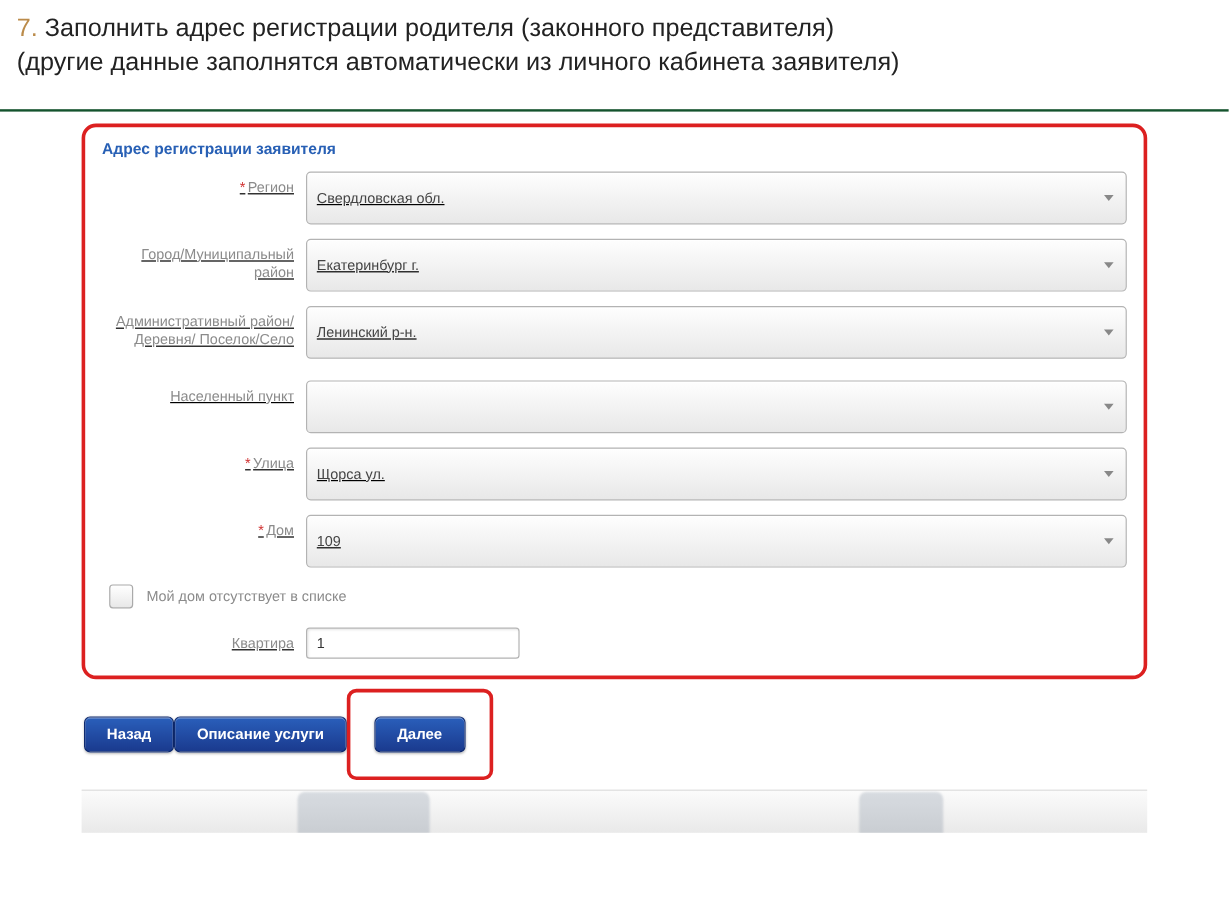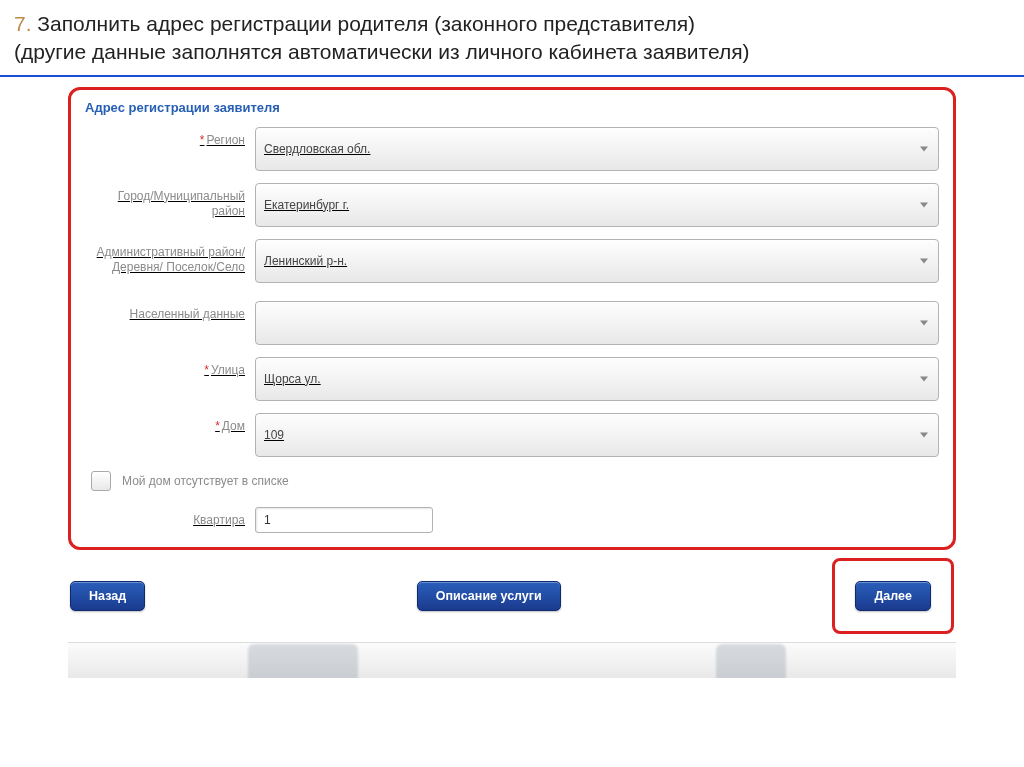--- a/index.html
+++ b/index.html
@@ -12,22 +12,22 @@
     }
     .instructions {
       padding: 10px 14px 4px;
       font-family: Liberation Sans, sans-serif;
       font-size: 21px;
       color: #222;
       line-height: 1.35;
     }
     .instructions .num { color: #bb8b4a; }
     .screenshot-wrap {
-      margin-top: 4px;
-      border-top: 2px solid #1d4ed8;
+      margin-top: 20px;
+      border-top: 2px solid #14532d;
       padding: 10px 0 0;
       position: relative;
     }
     .form-panel {
       margin: 0 auto;
       width: 888px;
       position: relative;
     }
     .form-box {
       border: 3px solid #dc2020;
@@ -106,21 +106,20 @@
       border-radius: 3px;
       background: linear-gradient(#fff,#e8e8e8);
       cursor: pointer;
     }
     .checkbox-label {
       color: #8b8b8b;
       font-size: 12px;
     }
     .button-bar {
       display: flex;
-      justify-content: space-between;
       align-items: center;
       margin-top: 8px;
       padding: 0 2px;
     }
     .btn {
       background: linear-gradient(#2a5fbb, #1a3a8e);
       color: #fff;
       border: 1px solid #0f2a6e;
       border-radius: 5px;
       padding: 7px 18px;
@@ -195,21 +194,21 @@
         <div class="label-col"><span>Административный район/Деревня/ Поселок/Село</span></div>
         <div class="field-col">
           <div class="select-field">
             <span>Ленинский р-н.</span>
             <span class="chev"></span>
           </div>
         </div>
       </div>
 
       <div class="form-row" style="margin-top:18px;">
-        <div class="label-col"><span>Населенный данные</span></div>
+        <div class="label-col"><span>Населенный пункт</span></div>
         <div class="field-col">
           <div class="select-field">
             <span></span>
             <span class="chev"></span>
           </div>
         </div>
       </div>
 
       <div class="form-row">
         <div class="label-col"><span class="req">*</span><span>Улица</span></div>

